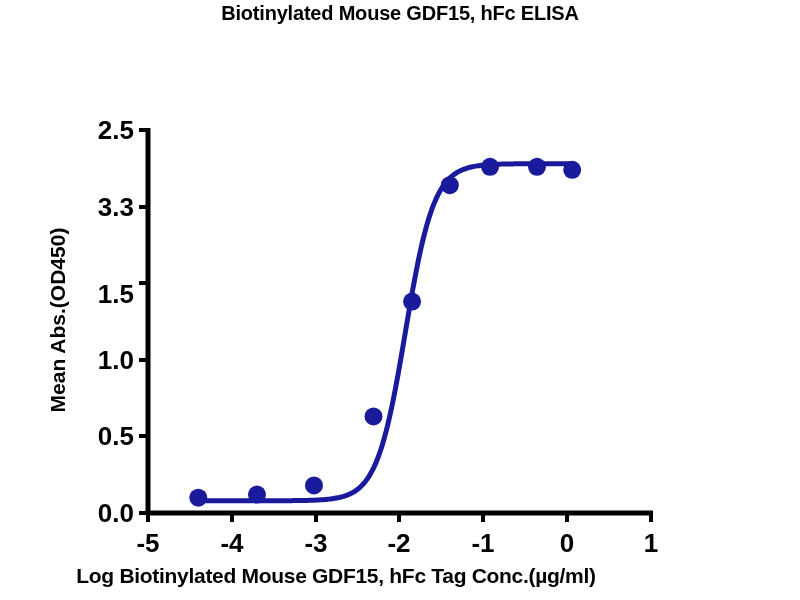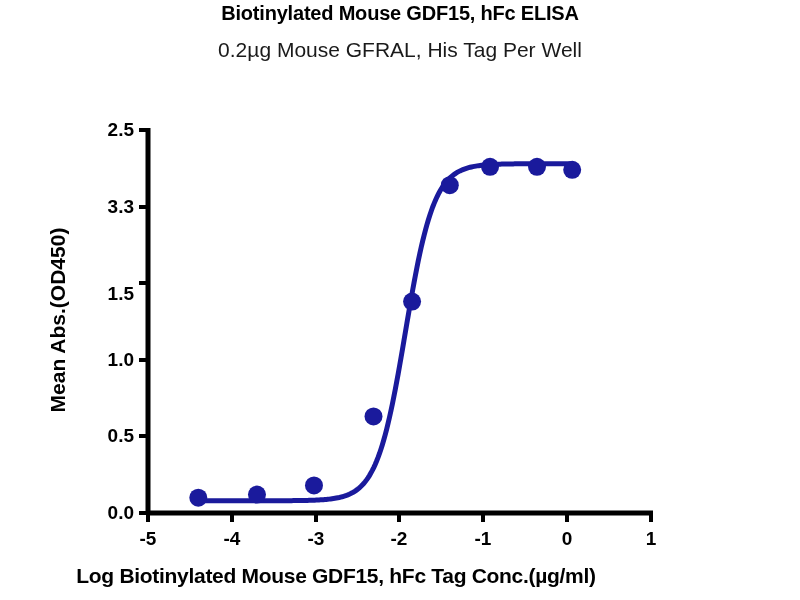--- a/index.html
+++ b/index.html
@@ -65,21 +65,21 @@
     font-size: 21px;
     font-weight: bold;
     color: #000000;
     transform: rotate(-90deg);
     transform-origin: 150px 0px;
     font-family: "Liberation Sans", sans-serif;
     white-space: nowrap;
   }
   .tick-label {
     position: absolute;
-    font-size: 19px;
+    font-size: 26px;
     font-weight: bold;
     color: #000000;
     font-family: "Liberation Sans", sans-serif;
     white-space: nowrap;
   }
   .ytick-label {
     text-align: right;
     transform: translateY(-50%);
   }
   .xtick-label {
@@ -91,21 +91,20 @@
     left: 0;
     top: 0;
   }
 </style>
 </head>
 <body>
 
 <div id="figure">
 
   <div class="title">Biotinylated Mouse GDF15, hFc ELISA</div>
-  <div class="subtitle">0.2µg Mouse GFRAL, His Tag Per Well</div>
 
   <div class="yaxis-title">Mean Abs.(OD450)</div>
   <div class="xaxis-title">Log Biotinylated Mouse GDF15, hFc Tag Conc.(µg/ml)</div>
 
   <div class="tick-label ytick-label" style="left:72px; top:513px; width:62px;">0.0</div>
   <div class="tick-label ytick-label" style="left:72px; top:436px; width:62px;">0.5</div>
   <div class="tick-label ytick-label" style="left:72px; top:360px; width:62px;">1.0</div>
   <div class="tick-label ytick-label" style="left:72px; top:294px; width:62px;">1.5</div>
   <div class="tick-label ytick-label" style="left:72px; top:207px; width:62px;">3.3</div>
   <div class="tick-label ytick-label" style="left:72px; top:130px; width:62px;">2.5</div>

